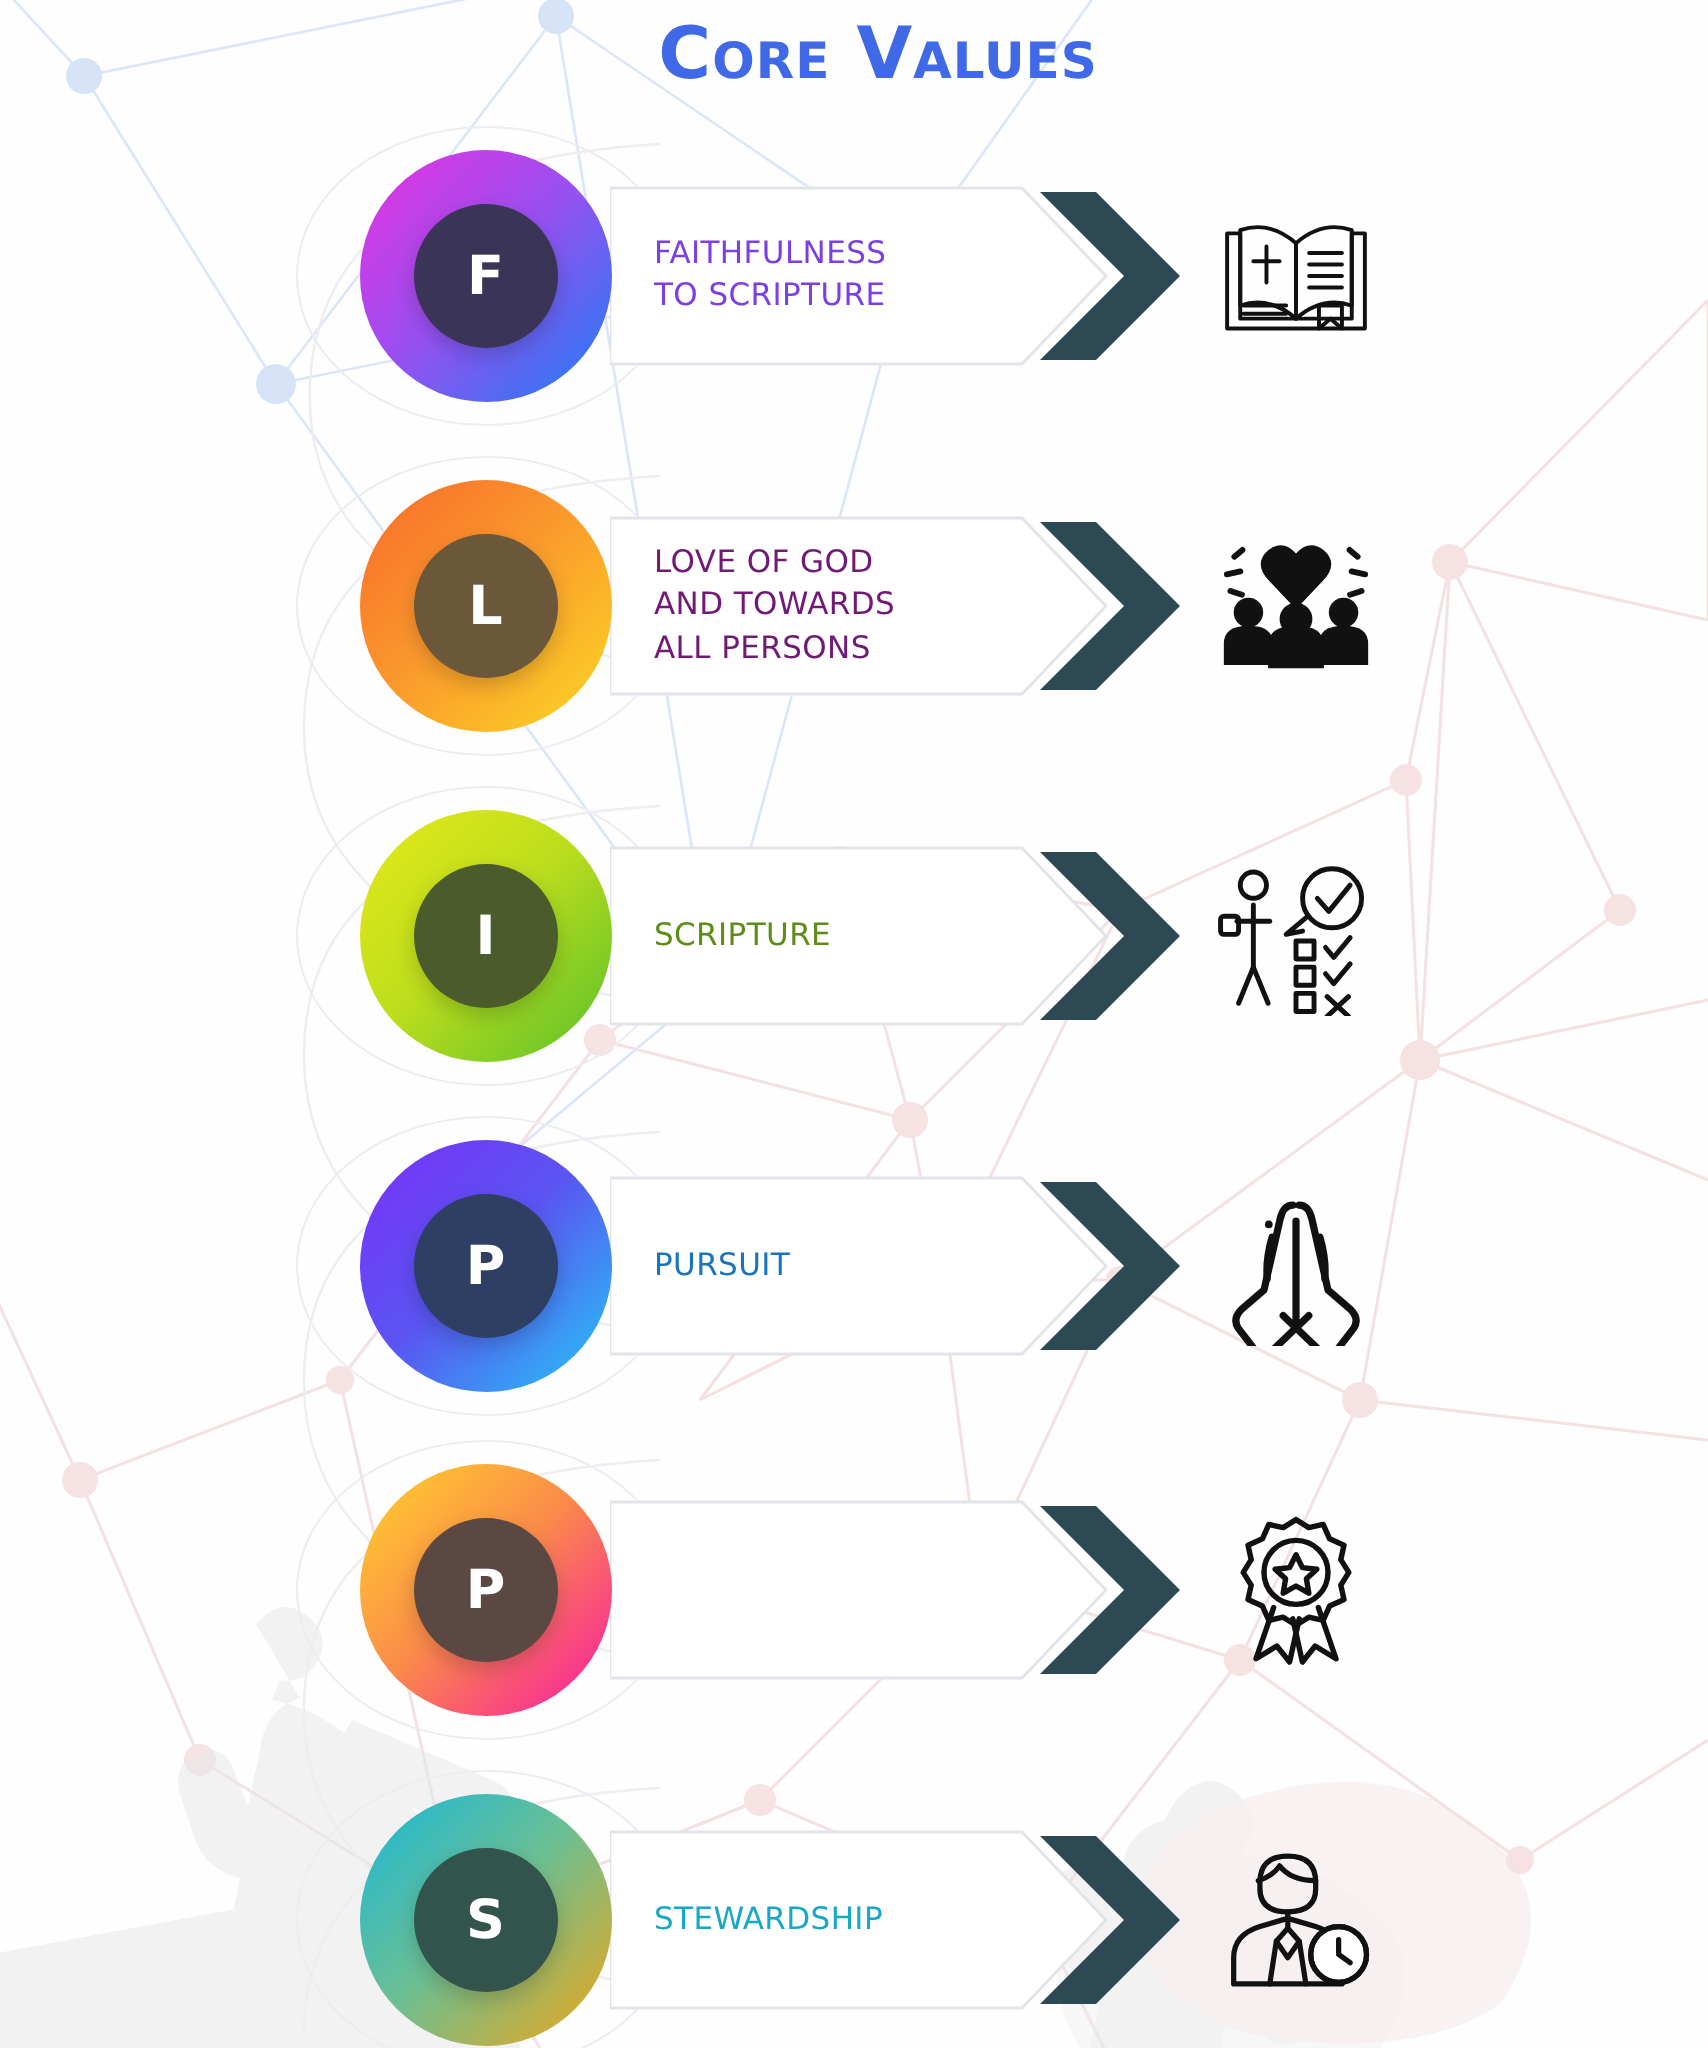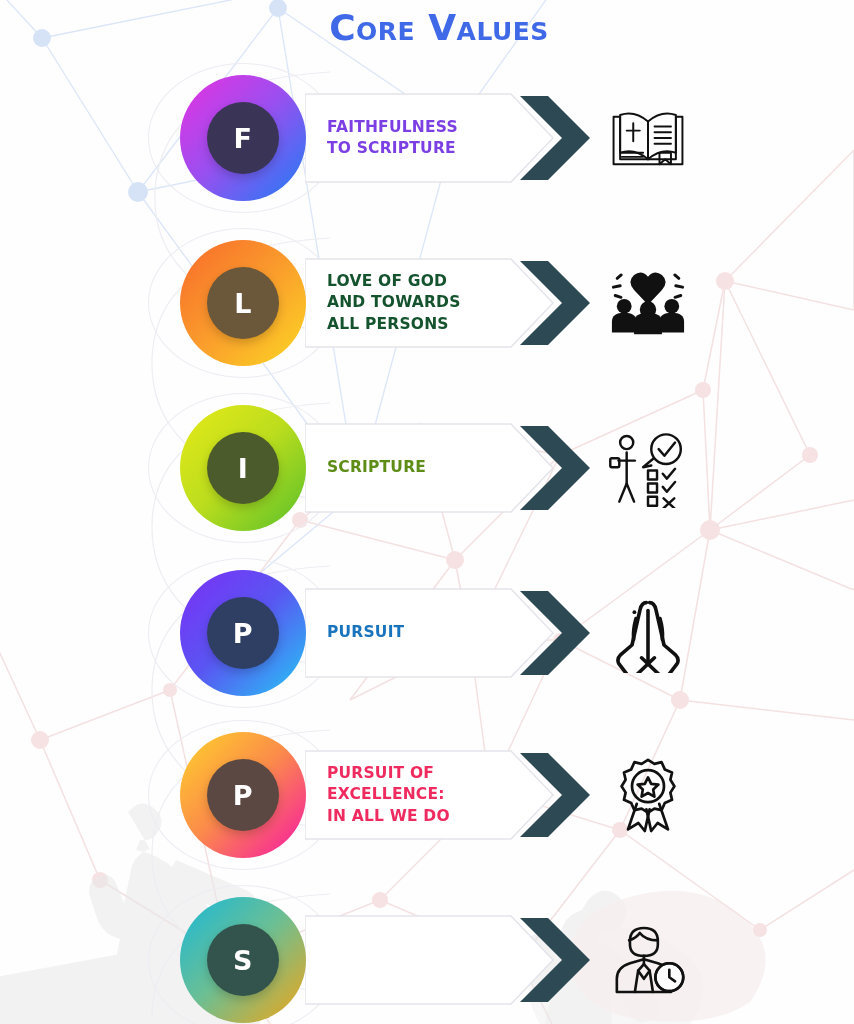--- a/index.html
+++ b/index.html
@@ -133,21 +133,21 @@
 
   
   .label {
     position: absolute;
     left: 327px;
     top: 50%;
     transform: translateY(-50%);
     width: 200px;
     z-index: 3;
     font-family: "DejaVu Sans", sans-serif;
-    font-weight: 700;
+    font-weight: 400;
     font-size: 15.5px;
     line-height: 1.38;
     letter-spacing: .2px;
     white-space: pre-line;
   }
 
   
   .chevron {
     position: absolute;
     left: 518px;
@@ -336,21 +336,21 @@
         <div class="circle" style="background:linear-gradient(135deg,#f86a2b 0%,#fa9a2c 48%,#fcd724 100%)">
           <div class="circle-inner" style="background:#6b573a">
             <span class="circle-letter">L</span>
           </div>
         </div>
         <div class="banner">
           <svg viewBox="0 0 250 92" preserveAspectRatio="none">
             <path d="M0 2 H206 L248 46 L206 90 H0 Z" fill="#ffffff" stroke="#e3e3ea" stroke-width="1.4" vector-effect="non-scaling-stroke"></path>
           </svg>
         </div>
-        <div class="label" style="color:#14532d">LOVE OF GOD
+        <div class="label" style="color:#701a75">LOVE OF GOD
 AND TOWARDS
 ALL PERSONS</div>
         <div class="chevron">
           <svg viewBox="0 0 74 88">
             <path d="M2 2 H30 L72 44 L30 86 H2 L44 44 Z" fill="#2d4a54"></path>
           </svg>
         </div>
         <div class="icon">
           <svg width="82" height="80">
             <use href="#ic-people-heart-icon"></use>
@@ -410,23 +410,20 @@
         <div class="circle" style="background:linear-gradient(135deg,#ffd32a 0%,#fb8b4a 48%,#f716a6 100%)">
           <div class="circle-inner" style="background:#5c4842">
             <span class="circle-letter">P</span>
           </div>
         </div>
         <div class="banner">
           <svg viewBox="0 0 250 92" preserveAspectRatio="none">
             <path d="M0 2 H206 L248 46 L206 90 H0 Z" fill="#ffffff" stroke="#e3e3ea" stroke-width="1.4" vector-effect="non-scaling-stroke"></path>
           </svg>
         </div>
-        <div class="label" style="color:#ef2a5e">PURSUIT OF
-EXCELLENCE:
-IN ALL WE DO</div>
         <div class="chevron">
           <svg viewBox="0 0 74 88">
             <path d="M2 2 H30 L72 44 L30 86 H2 L44 44 Z" fill="#2d4a54"></path>
           </svg>
         </div>
         <div class="icon">
           <svg width="82" height="80">
             <use href="#ic-award-ribbon-icon"></use>
           </svg>
         </div>
@@ -436,20 +433,21 @@
         <div class="circle" style="background:linear-gradient(135deg,#1ab8d8 0%,#6bbf94 48%,#f2a516 100%)">
           <div class="circle-inner" style="background:#33544c">
             <span class="circle-letter">S</span>
           </div>
         </div>
         <div class="banner">
           <svg viewBox="0 0 250 92" preserveAspectRatio="none">
             <path d="M0 2 H206 L248 46 L206 90 H0 Z" fill="#ffffff" stroke="#e3e3ea" stroke-width="1.4" vector-effect="non-scaling-stroke"></path>
           </svg>
         </div>
+        <div class="label" style="color:#16a9c6">STEWARDSHIP</div>
         <div class="chevron">
           <svg viewBox="0 0 74 88">
             <path d="M2 2 H30 L72 44 L30 86 H2 L44 44 Z" fill="#2d4a54"></path>
           </svg>
         </div>
         <div class="icon">
           <svg width="82" height="80">
             <use href="#ic-person-clock-icon"></use>
           </svg>
         </div>

